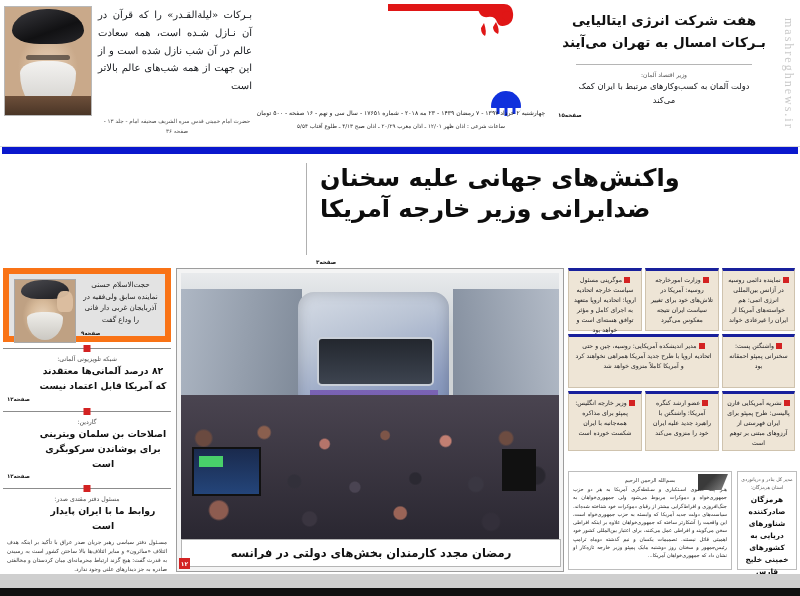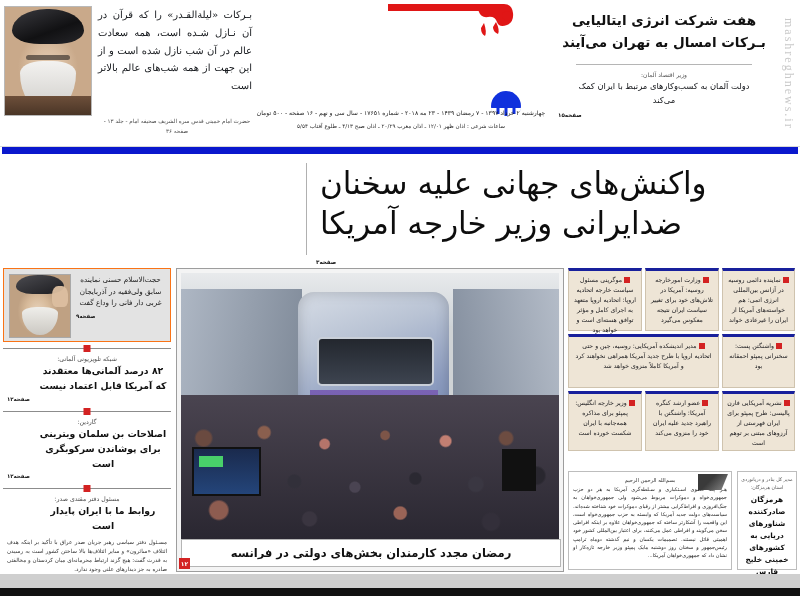--- a/index.html
+++ b/index.html
@@ -134,32 +134,32 @@
   .hl-left .b2{font-size:9.6px;line-height:1.7;color:#15181c;}
   .hl-left .pg{position:absolute;left:4px;bottom:2px;font-size:5.6px;color:#111;font-weight:700;}
   .vdiv{position:absolute;top:6px;width:1px;height:92px;background:#b0b0b0;}
 
   .hl-main{
     position:absolute;left:312px;top:2px;width:484px;height:104px;
     direction:rtl;text-align:left;
   }
   .hl-main h1{
     margin:4px 4px 0 8px;
-    font-size:31px;line-height:1.3;font-weight:400;color:#0d0d0d;
+    font-size:24px;line-height:1.3;font-weight:700;color:#0d0d0d;
     letter-spacing:-.5px;
   }
   .hl-main .pg{position:absolute;left:4px;bottom:-2px;font-size:5.6px;color:#111;font-weight:700;}
 
   
   #body-grid{position:absolute;left:0;top:268px;width:800px;height:306px;}
 
   
   .col-left{position:absolute;left:3px;top:0;width:168px;height:304px;}
   .lead-item{
-    background:#e3e3e3;border:1px solid #f97316;
+    background:#e3e3e3;border:6px solid #f97316;
     padding:5px 5px 4px 5px;display:flex;flex-direction:row-reverse;gap:5px;
     height:74px;box-sizing:border-box;
   }
   .lead-item .thumb{
     width:60px;height:62px;flex:0 0 60px;border:1px solid #a9a9a9;
     background:
       radial-gradient(ellipse 20px 24px at 46% 58%, #e8d3bb 0%, #d6b999 60%, #bfa183 100%),
       linear-gradient(#d7cdbe,#b9ad9c);
     position:relative;overflow:hidden;
   }

